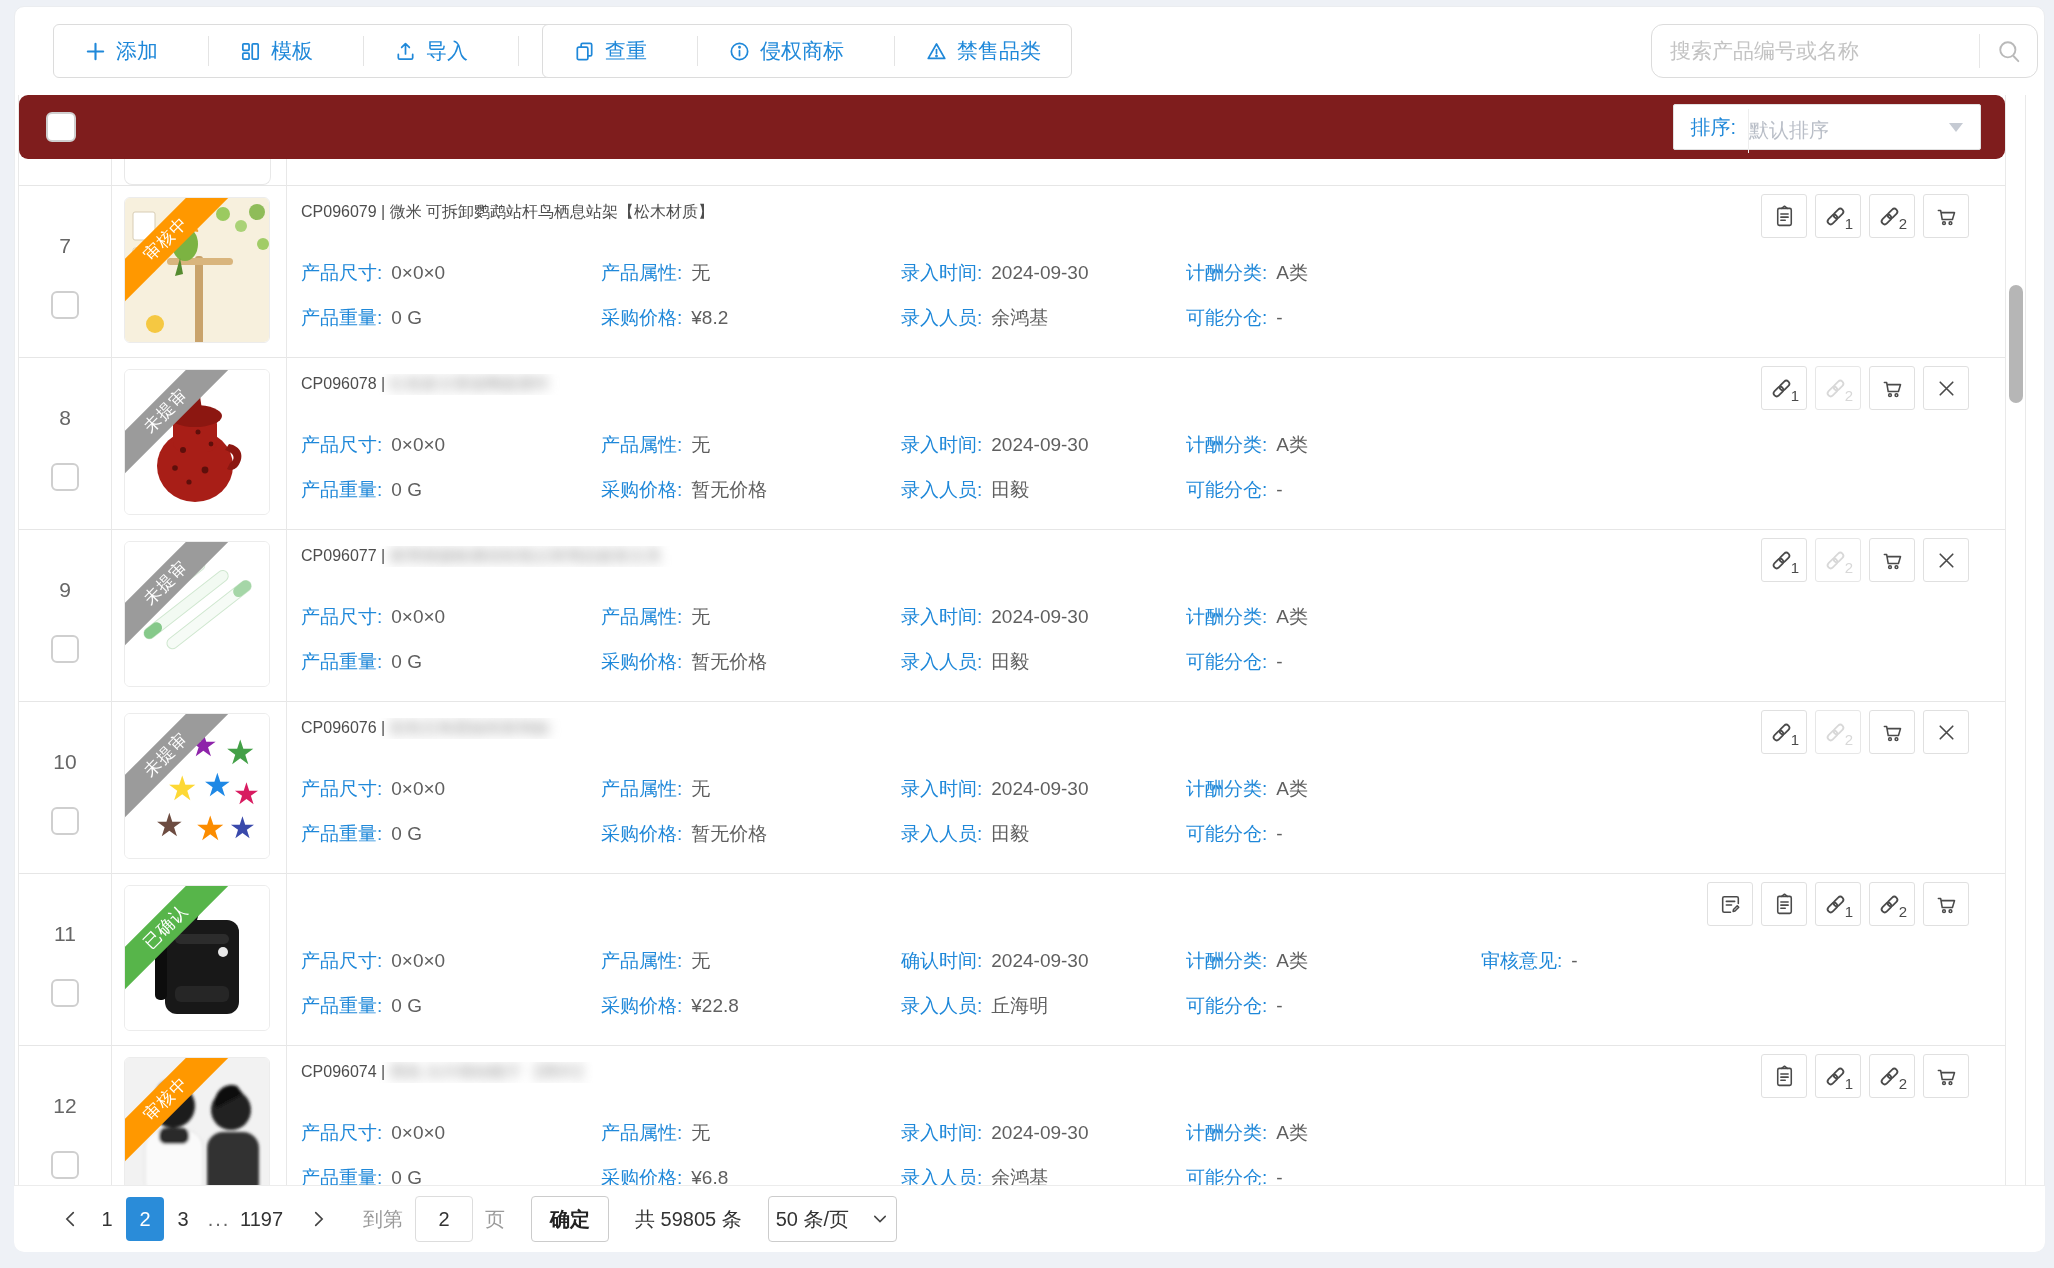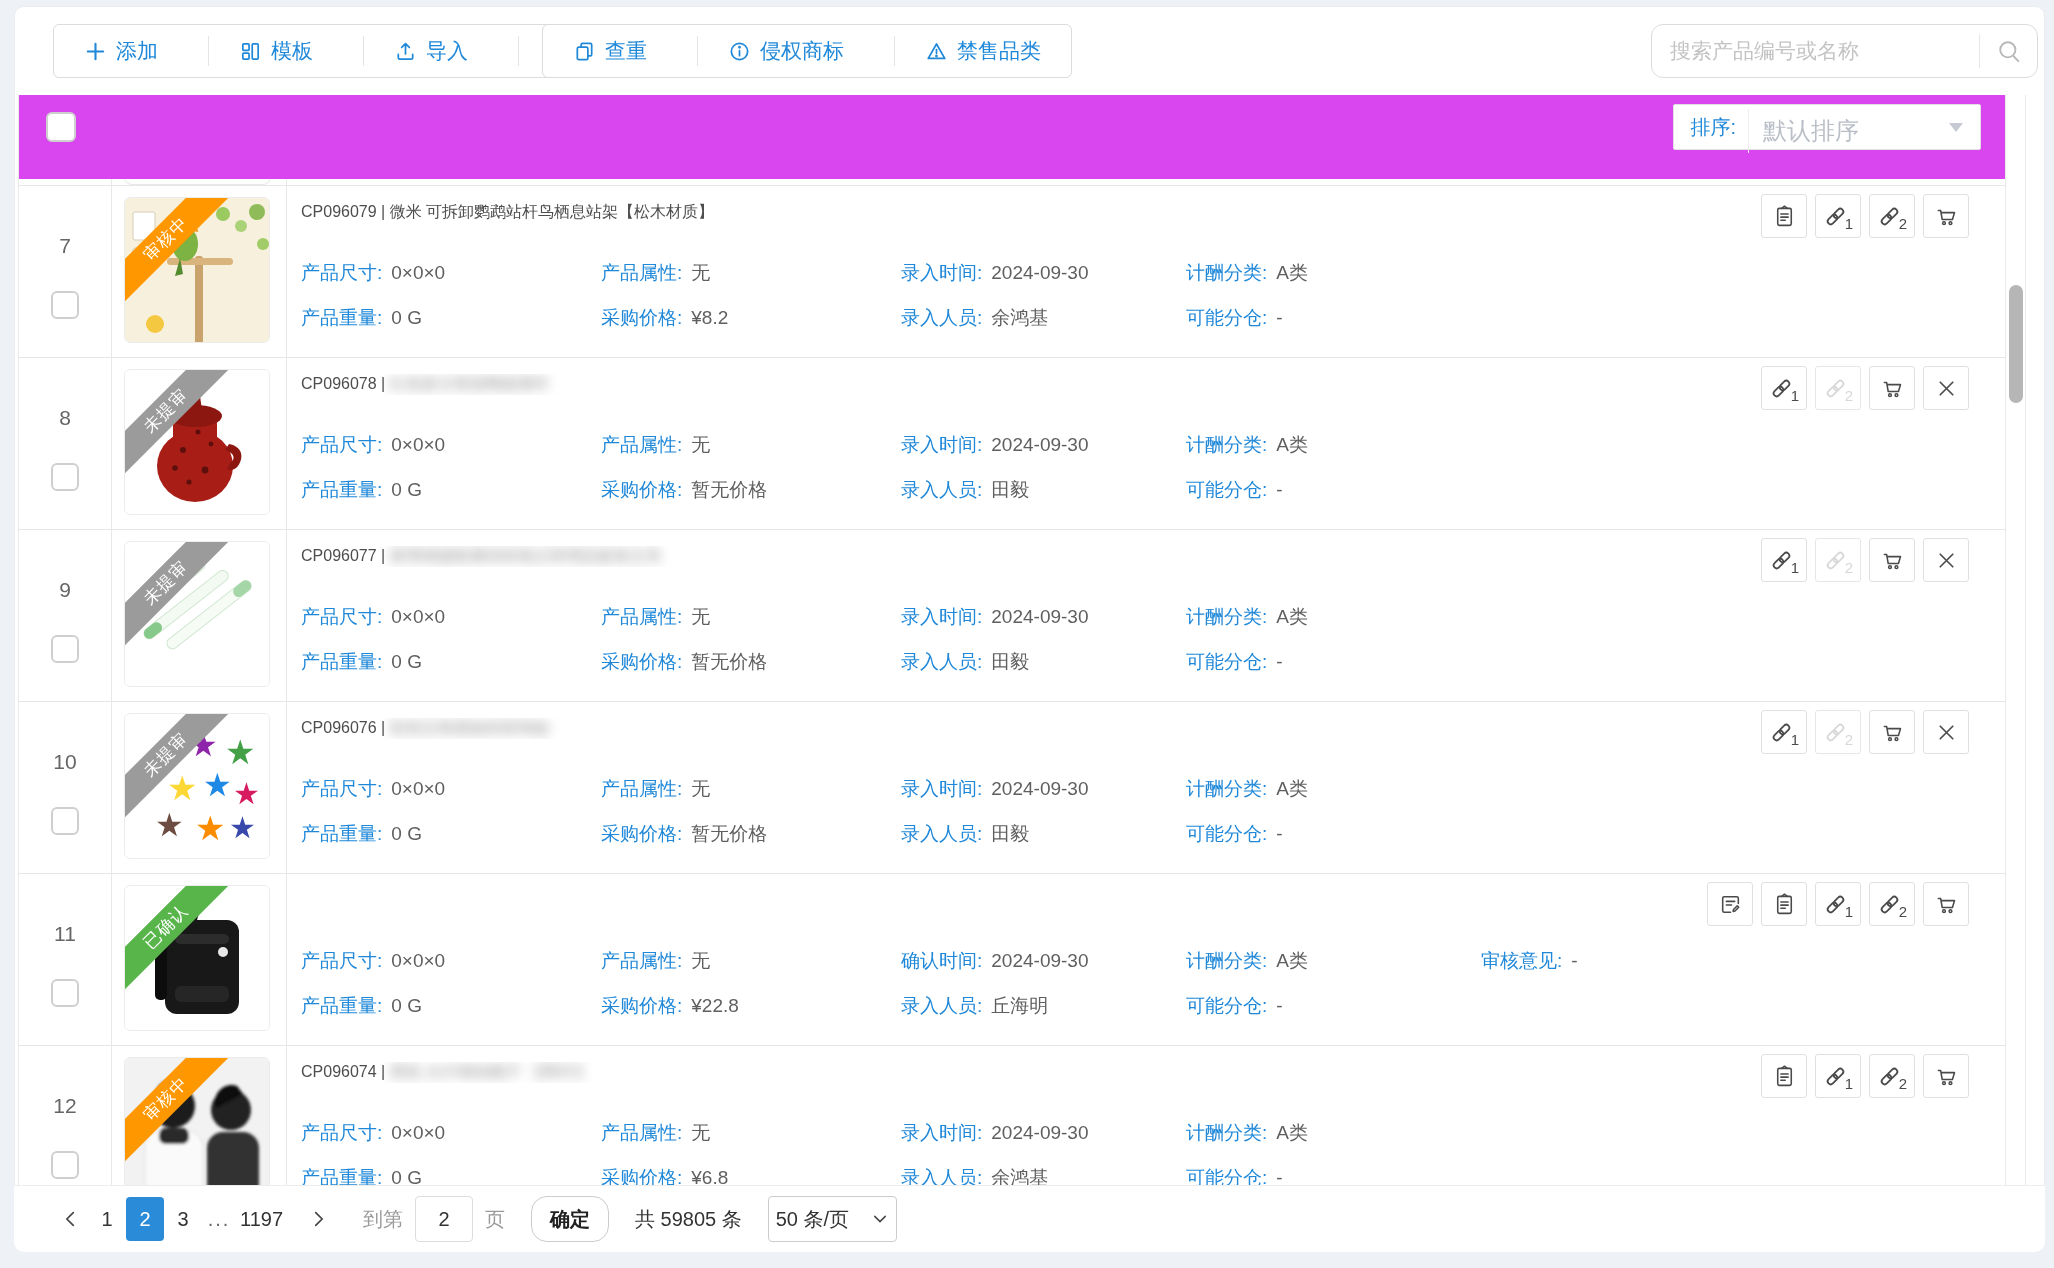--- a/index.html
+++ b/index.html
@@ -15,26 +15,26 @@
   .tb-btn + .tb-btn { border-left:1px solid #e4e4e4; }
   .tb-btn svg { width:23px; height:23px; flex:0 0 auto; }
 
   .search-box { position:absolute; left:1651px; top:24px; width:387px; height:54px; border:1px solid #dcdcdc; border-radius:12px; background:#fff; display:flex; align-items:center; }
   .search-box input { flex:1; border:none; outline:none; font-size:21px; padding:0 18px; color:#555; font-family:inherit; background:transparent; }
   .search-box input::placeholder { color:#c3c3c3; }
   .search-ic { width:58px; height:34px; border-left:1px solid #e7e7e7; display:flex; align-items:center; justify-content:center; color:#b9b9b9; cursor:pointer; }
 
   
   .table { position:absolute; left:18px; top:95px; width:1988px; height:1090px; background:#fff; border-left:1px solid #e9e9e9; border-right:1px solid #e9e9e9; overflow:hidden; }
-  .thead { position:absolute; left:0; top:0; right:0; height:84px; background:#d946ef; z-index:5; }
+  .thead { position:absolute; left:0; top:0; right:0; height:64px; background:#7f1d1d; z-index:5;border-radius:9px; }
   .thead .cbox { position:absolute; left:27px; top:17px; }
   .cbox { width:30px; height:30px; background:#fff; border:2px solid #cfcfcf; border-radius:6px; cursor:pointer; }
   .sort-wrap { position:absolute; right:24px; top:9px; height:46px; background:#fff; border:1px solid #e0e0e0; border-radius:2px; display:flex; align-items:center; cursor:pointer; }
   .sort-label { color:#1f88d9; font-size:20px; padding:0 12px 0 16px; }
-  .sort-value { color:#b9bec7; font-size:24px; border-left:1px solid #eee; padding:0 14px; width:200px; height:100%; display:flex; align-items:center;margin-top:7px; }
+  .sort-value { color:#b9bec7; font-size:20px; border-left:1px solid #eee; padding:0 0; width:200px; height:100%; display:flex; align-items:center;margin-top:7px; }
   .sort-tri { color:#c5cad3; margin-right:16px; }
 
   .vline { position:absolute; top:64px; bottom:0; width:1px; background:#e8e8e8; z-index:4; }
 
   .partial-row { position:absolute; left:0; right:0; top:64px; height:27px; border-bottom:1px solid #e6e6e6; background:#fff; }
   .partial-thumb { position:absolute; left:105px; top:-12px; width:147px; height:38px; border:1px solid #e8e8e8; border-top:none; border-radius:0 0 8px 8px; background:#fff; }
 
   .row { position:absolute; left:0; right:0; height:172px; border-bottom:1px solid #e6e6e6; background:#fff; }
   .rnum { position:absolute; left:0; top:48px; width:92px; text-align:center; font-size:21px; color:#666; }
   .row .cbox { position:absolute; left:32px; top:105px; width:28px; height:28px; }
@@ -62,21 +62,21 @@
   .scroll-thumb { position:absolute; left:2009px; top:285px; width:14px; height:118px; border-radius:7px; background:#b6b6b6; cursor:pointer; }
 
   
   .pagination { position:absolute; left:14px; top:1185px; width:2031px; height:67px; background:#fff; border-top:1px solid #ececec; border-radius:0 0 10px 10px; display:flex; align-items:center; padding-left:40px; font-size:20px; color:#333; z-index:9; }
   .pg-chev { width:34px; height:34px; display:flex; align-items:center; justify-content:center; color:#444; cursor:pointer; }
   .pg-num { min-width:38px; height:44px; display:flex; align-items:center; justify-content:center; cursor:pointer; border-radius:4px; padding:0 4px; }
   .pg-num.active { background:#2a8cd9; color:#fff; }
   .pg-dots { width:34px; text-align:center; color:#666; letter-spacing:2px; }
   .pg-gray { color:#9a9a9a; margin:0 12px; }
   .pg-input { width:58px; height:46px; border:1px solid #ddd; border-radius:4px; text-align:center; font-size:20px; color:#333; outline:none; font-family:inherit; }
-  .pg-btn { height:46px; border:1px solid #ccc; border-radius:16px; background:#fff; padding:0 18px; font-size:20px; color:#222; font-weight:600; margin:0 26px 0 14px; display:flex; align-items:center; cursor:pointer; font-family:inherit; }
+  .pg-btn { height:46px; border:1px solid #ccc; border-radius:4px; background:#fff; padding:0 18px; font-size:20px; color:#222; font-weight:600; margin:0 26px 0 14px; display:flex; align-items:center; cursor:pointer; font-family:inherit; }
   .pg-total { margin-right:26px; color:#333; }
   .pg-size { height:46px; border:1px solid #ccc; border-radius:4px; display:flex; align-items:center; gap:22px; padding:0 7px; cursor:pointer; }
   .pg-size svg { width:18px; height:18px; color:#444; }
 </style>
 </head>
 <body>
 
 <div class="card"></div>
 
 <div class="tb-group" id="group1">

